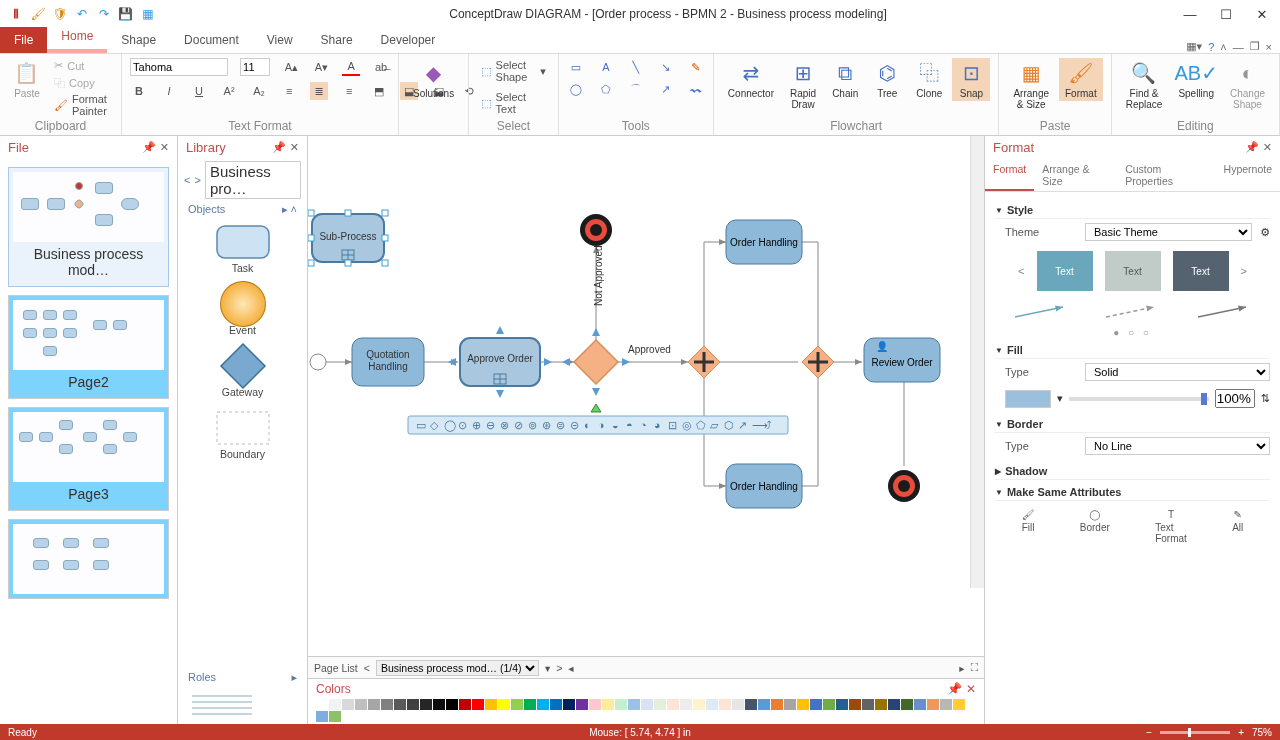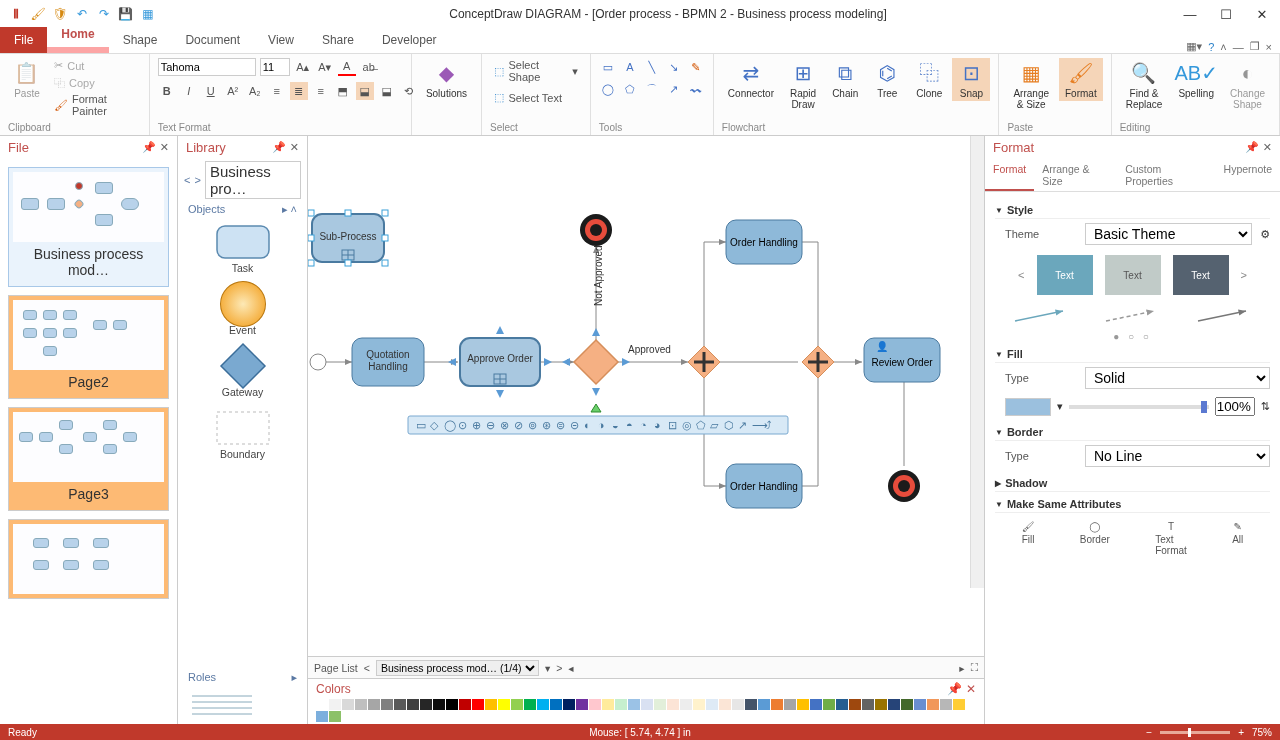--- a/index.html
+++ b/index.html
@@ -6,41 +6,41 @@
 body { font-family:Tahoma,Segoe UI,sans-serif; font-size:11px; color:#333; background:#fff; width:1280px; height:740px; overflow:hidden; position:relative; }
 .titlebar { height:28px; background:#fff; display:flex; align-items:center; padding:0 8px; }
 .titlebar .quick { display:flex; gap:6px; }
 .titlebar .quick span { width:16px; height:16px; display:inline-flex; align-items:center; justify-content:center; font-size:12px; }
 .titlebar .title { flex:1; text-align:center; font-size:12px; color:#333; }
 .titlebar .wincontrols { display:flex; gap:16px; }
 .titlebar .wincontrols span { width:20px; text-align:center; font-size:13px; }
 .ribbon-tabs { height:26px; display:flex; align-items:flex-end; border-bottom:1px solid #ddd; }
 .file-tab { background:#c0392b; color:#fff; padding:6px 14px; font-size:12px; }
 .tab { padding:6px 14px; font-size:12px; color:#555; cursor:pointer; }
-.tab.active { color:#c0504d; border-bottom:6px solid #fca5a5;font-weight:bold; }
+.tab.active { color:#c0504d; border-bottom:4px solid #fca5a5; }
 .tab-right { flex:1; display:flex; justify-content:flex-end; align-items:center; gap:6px; padding-right:8px; font-size:11px; color:#666; }
 .ribbon { height:82px; background:#fcfcfc; border-bottom:1px solid #ccc; display:flex; }
 .group { border-right:1px solid #e0e0e0; padding:4px 8px 2px; display:flex; flex-direction:column; justify-content:space-between; }
-.group-label { text-align:left; font-size:10px; color:#888; }
+.group-label { text-align:center; font-size:12px; color:#888; }
 .group-body { display:flex; gap:4px; align-items:flex-start; }
 .big-btn { display:flex; flex-direction:column; align-items:center; padding:2px 6px; cursor:pointer; gap:2px; font-size:10px; text-align:center; }
 .big-btn .ico { width:26px; height:26px; display:flex; align-items:center; justify-content:center; font-size:20px; }
 .small-btn { display:flex; align-items:center; gap:4px; padding:1px 4px; font-size:11px; color:#555; }
 .col { display:flex; flex-direction:column; gap:2px; }
-.row { display:flex; gap:4px; align-items:center; }
+.row { display:flex; gap:12px; align-items:center; }
 .fontsel { border:1px solid #ccc; background:#fff; padding:2px; font-size:11px; }
 .mini { width:18px; height:18px; display:inline-flex; align-items:center; justify-content:center; border:0; font-size:11px; color:#555; }
 .ribbon .highlighted { background:#f5d5b8; }
 .workspace { position:absolute; top:136px; bottom:16px; left:0; right:0; display:flex; }
 .panel-header { color:#c0504d; font-size:13px; padding:4px 8px; display:flex; justify-content:space-between; align-items:center; }
 .panel-header .ctrls { display:flex; gap:4px; color:#666; font-size:11px; }
 .pages-panel { width:178px; border-right:1px solid #ccc; background:#fff; display:flex; flex-direction:column; overflow:hidden; }
 .thumbs { flex:1; overflow-y:auto; padding:8px; }
 .thumb { border:1px solid #a8c8e8; padding:4px; margin-bottom:8px; background:#eaf3fc; }
-.thumb.inactive { border-color:#ccc; background:#fdba74; }
+.thumb.inactive { border-color:#ccc; background:#7dd3fc; }
 .thumb-lbl { text-align:center; font-size:14px; padding:4px 0; color:#333; }
 .library-panel { width:130px; border-right:1px solid #ccc; background:#fff; display:flex; flex-direction:column; }
 .lib-nav { padding:2px 6px; display:flex; gap:4px; align-items:center; }
 .lib-sel { flex:1; border:1px solid #ccc; font-size:15px; padding:1px 4px; }
 .lib-sub { color:#5b79a3; padding:2px 10px; font-size:11px; display:flex; justify-content:space-between; }
 .lib-items { flex:1; overflow-y:auto; padding:4px; }
 .lib-item { display:flex; flex-direction:column; align-items:center; margin-bottom:10px; }
 .lib-item .shp { width:56px; height:40px; display:flex; align-items:center; justify-content:center; }
 .lib-item .lbl { font-size:10.5px; color:#444; }
 .canvas-area { flex:1; display:flex; flex-direction:column; position:relative; }
@@ -55,21 +55,21 @@
 .format-panel { width:296px; border-left:1px solid #ccc; background:#fff; display:flex; flex-direction:column; }
 .fmt-tabs { display:flex; font-size:10.5px; border-bottom:1px solid #ddd; }
 .fmt-tab { padding:4px 8px; color:#777; cursor:pointer; }
 .fmt-tab.active { color:#c0504d; border-bottom:2px solid #c0504d; }
 .fmt-body { flex:1; overflow-y:auto; padding:6px 10px; }
 .section-hd { font-weight:bold; font-size:11px; padding:6px 0 2px; display:flex; align-items:center; gap:4px; border-bottom:1px solid #eee; }
 .section-hd::before { content:"▼"; font-size:8px; }
 .section-hd.collapsed::before { content:"▶"; }
 .fld-row { display:flex; align-items:center; gap:8px; padding:4px 0 4px 10px; font-size:11px; }
 .fld-row label { width:72px; color:#555; }
-.fld-row select,.fld-row input { flex:1; border:1px solid #ccc; font-size:14px; padding:1px 4px; background:#fff; }
+.fld-row select,.fld-row input { flex:1; border:1px solid #ccc; font-size:11px; padding:1px 4px; background:#fff; }
 .theme-tiles { display:flex; gap:12px; justify-content:center; padding:6px 0; align-items:center; }
 .theme-tile { width:56px; height:40px; display:flex; align-items:center; justify-content:center; color:#fff; font-size:10px; }
 .arrow-styles { display:flex; justify-content:space-around; padding:6px 0; }
 .dots { text-align:center; color:#999; font-size:10px; letter-spacing:3px; }
 .fill-row { display:flex; align-items:center; gap:6px; padding:4px 0 4px 10px; }
 .colorbox { width:46px; height:18px; background:#9bc0de; border:1px solid #ccc; }
 .slider-ph { flex:1; height:4px; background:#ddd; position:relative; }
 .slider-ph::after { content:""; position:absolute; right:2px; top:-4px; width:6px; height:12px; background:#5b79d1; }
 .same-attr { display:flex; justify-content:space-around; padding:8px 4px; }
 .same-attr .it { display:flex; flex-direction:column; align-items:center; gap:2px; font-size:10px; color:#555; }

